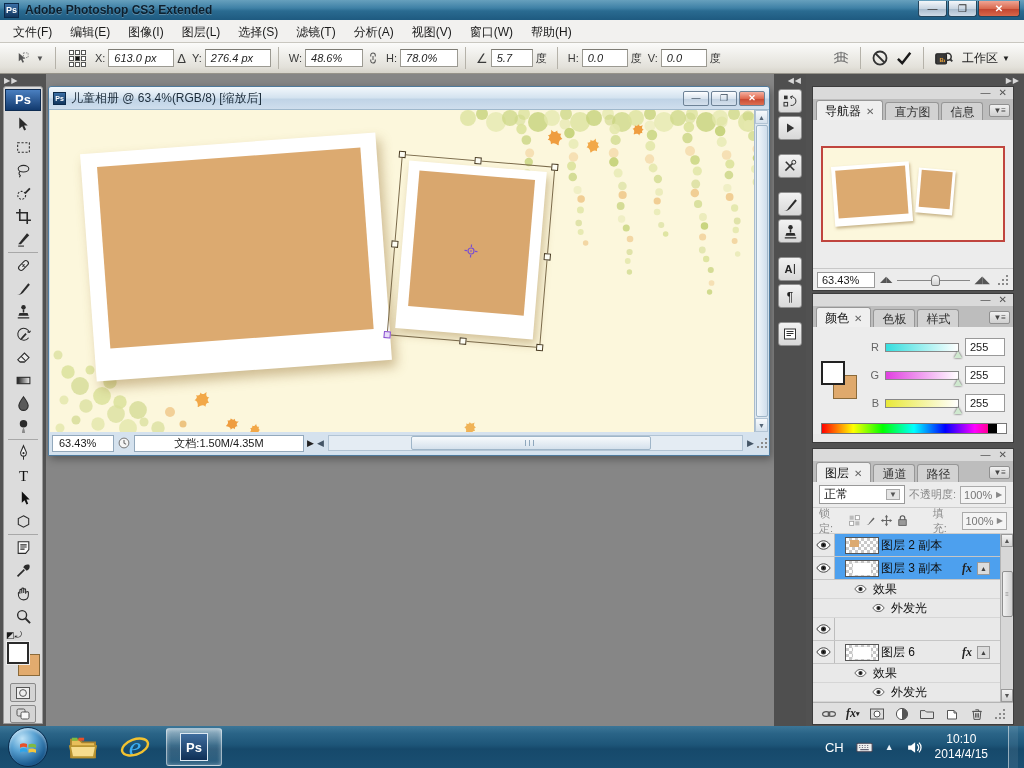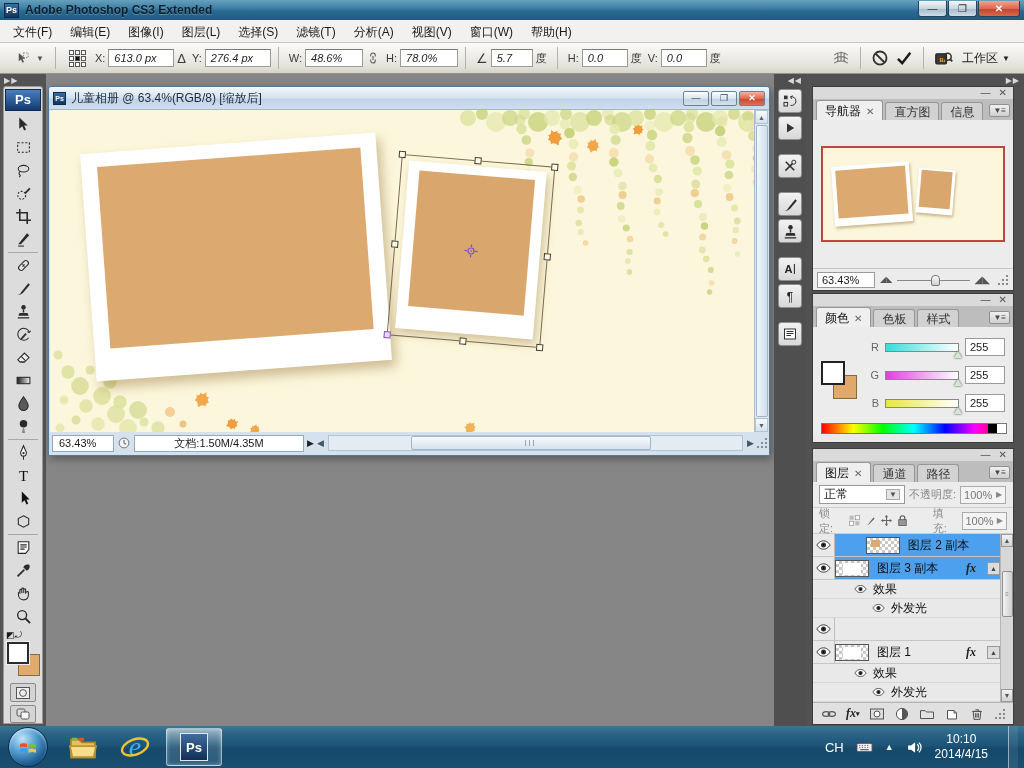--- a/index.html
+++ b/index.html
@@ -159,21 +159,21 @@
   #blendbox .arr { margin-left:auto; font-size:8px; color:#555; background:#e4e4e4; border:1px solid #aaa; padding:0 2px; }
   .dimlabel { color:#8a8a8a; font-size:11px; }
   .pctbox { width:46px; height:18px; background:#f4f4f4; border:1px solid #aaa; color:#777; font-size:11px;
     display:flex; align-items:center; padding:0 3px; justify-content:space-between; }
   .pctbox .arr { font-size:8px; color:#888; }
   .lockicons { display:flex; gap:3px; align-items:center; }
   #layerlist { position:relative; background:#e9e9e9; }
   .layer-row { display:flex; align-items:center; height:23px; border-bottom:1px solid #c6c6c6; }
   .eyecell { width:22px; align-self:stretch; display:flex; align-items:center; justify-content:center;
     border-right:1px solid #bdbdbd; background:#e9e9e9; flex:none; }
-  .rowmain { flex:1; display:flex; align-items:center; height:100%; padding:0 0; gap:8px; overflow:hidden;justify-content:center; }
+  .rowmain { flex:1; display:flex; align-items:center; height:100%; padding:0 10px; gap:2px; overflow:hidden; }
   .layer-row.sel .rowmain { background:#4da0ee; }
   .thumb { width:34px; height:17px; border:1px solid #555; flex:none;
     background-image:linear-gradient(45deg,#c9c9c9 25%,transparent 25%,transparent 75%,#c9c9c9 75%),
       linear-gradient(45deg,#c9c9c9 25%,transparent 25%,transparent 75%,#c9c9c9 75%);
     background-size:6px 6px; background-position:0 0,3px 3px; background-color:#fff; position:relative; }
   .thumb .tanblob { position:absolute; left:9px; top:3px; width:14px; height:10px; background:#dcaa70; }
   .thumb .tanblob.sm { left:4px; top:2px; width:9px; height:7px; }
   .thumb .whiteframe { position:absolute; left:7px; top:2px; width:18px; height:12px; background:#fff; box-shadow:0 0 2px #bbb; }
   .lname { font-size:12px; color:#111; white-space:nowrap; }
   .fxmark { margin-left:auto; font-family:"Liberation Serif",serif; font-style:italic; font-weight:bold; font-size:12px; color:#222; }
@@ -975,21 +975,21 @@
                   <svg width="15" height="10" viewBox="0 0 15 10">
                     <path d="M0.8 5 C3 1.7 5.4 0.8 7.5 0.8 C9.6 0.8 12 1.7 14.2 5 C12 8.3 9.6 9.2 7.5 9.2 C5.4 9.2 3 8.3 0.8 5 Z" fill="#fafafa" stroke="#444"></path>
                     <circle cx="7.5" cy="5" r="2.5" fill="#333"></circle>
                     <circle cx="7.5" cy="5" r="0.9" fill="#000"></circle>
                   </svg>
                 </div>
                 <div class="rowmain">
                   <div class="thumb">
                     <span class="whiteframe"></span>
                   </div>
-                  <span class="lname">图层 1</span>
+                  <span class="lname">图层 6</span>
                   <span class="fxmark">fx</span>
                   <span class="fxarr">▲</span>
                 </div>
               </div>
               <div class="fx-sub" style="padding-left: 40px;">
                 <span style="display:inline-flex;transform:scale(.85)">
                   <svg width="15" height="10" viewBox="0 0 15 10">
                     <path d="M0.8 5 C3 1.7 5.4 0.8 7.5 0.8 C9.6 0.8 12 1.7 14.2 5 C12 8.3 9.6 9.2 7.5 9.2 C5.4 9.2 3 8.3 0.8 5 Z" fill="#fafafa" stroke="#444"></path>
                     <circle cx="7.5" cy="5" r="2.5" fill="#333"></circle>
                     <circle cx="7.5" cy="5" r="0.9" fill="#000"></circle>

